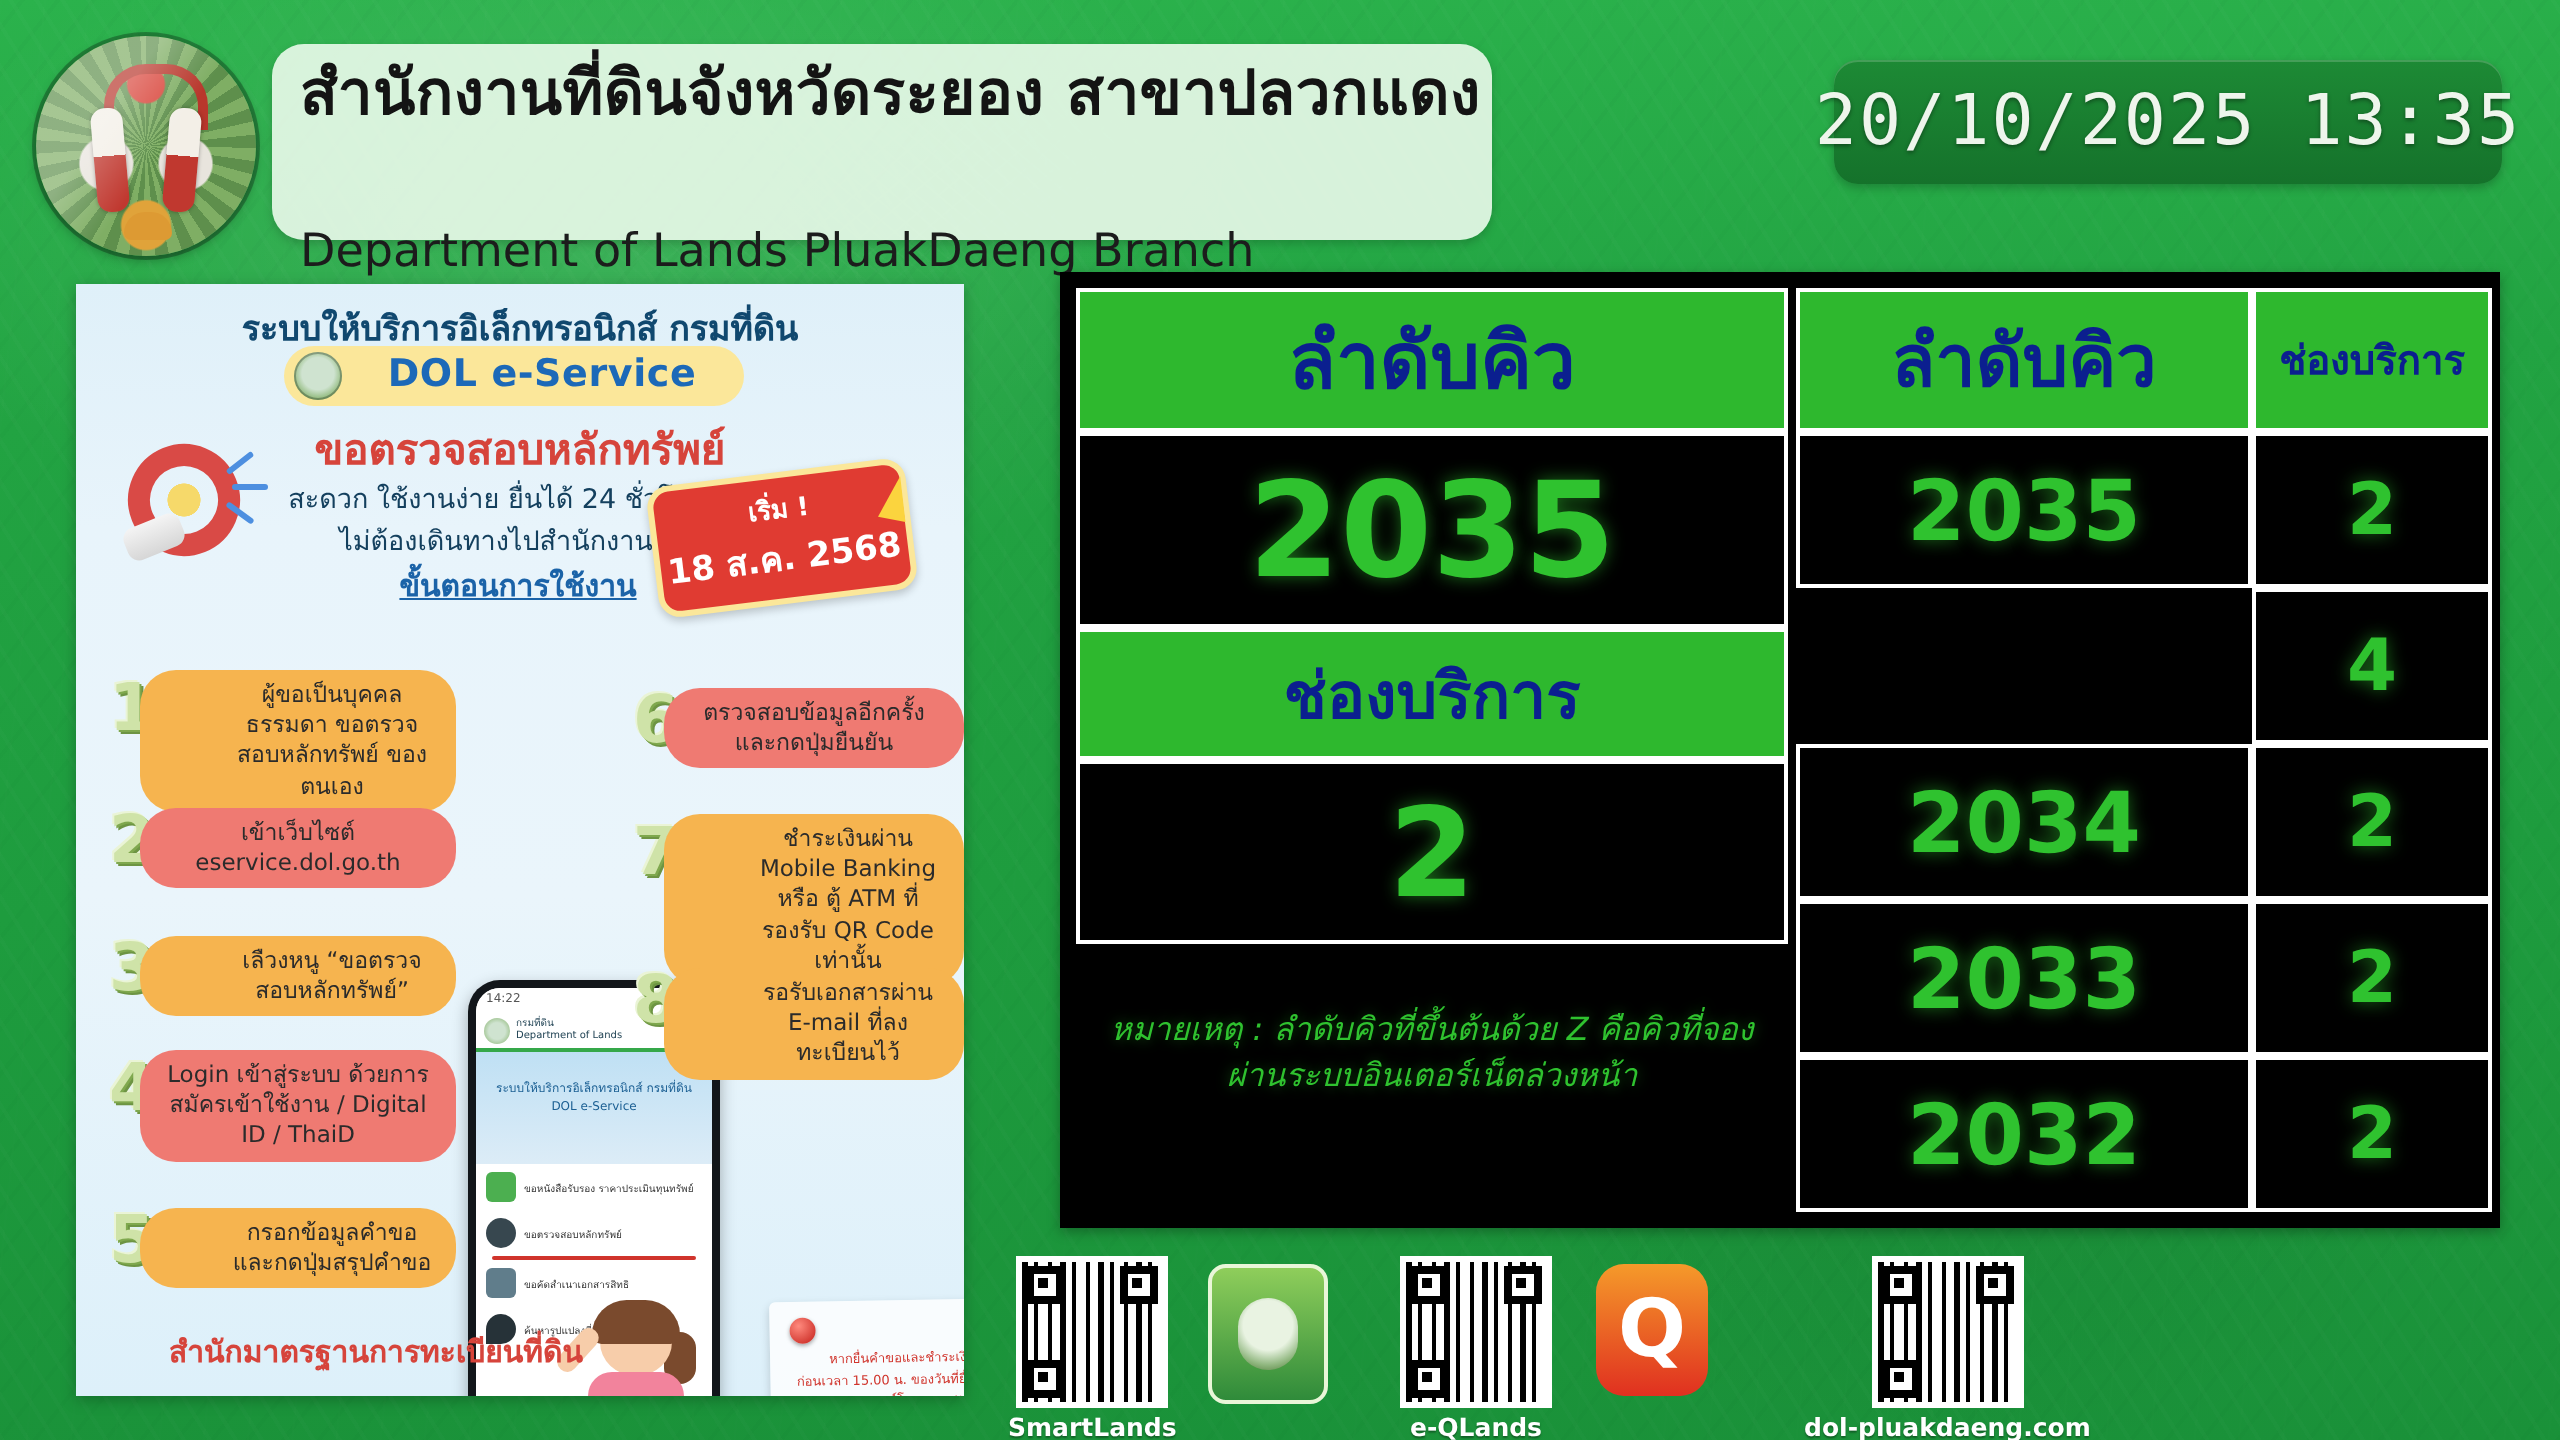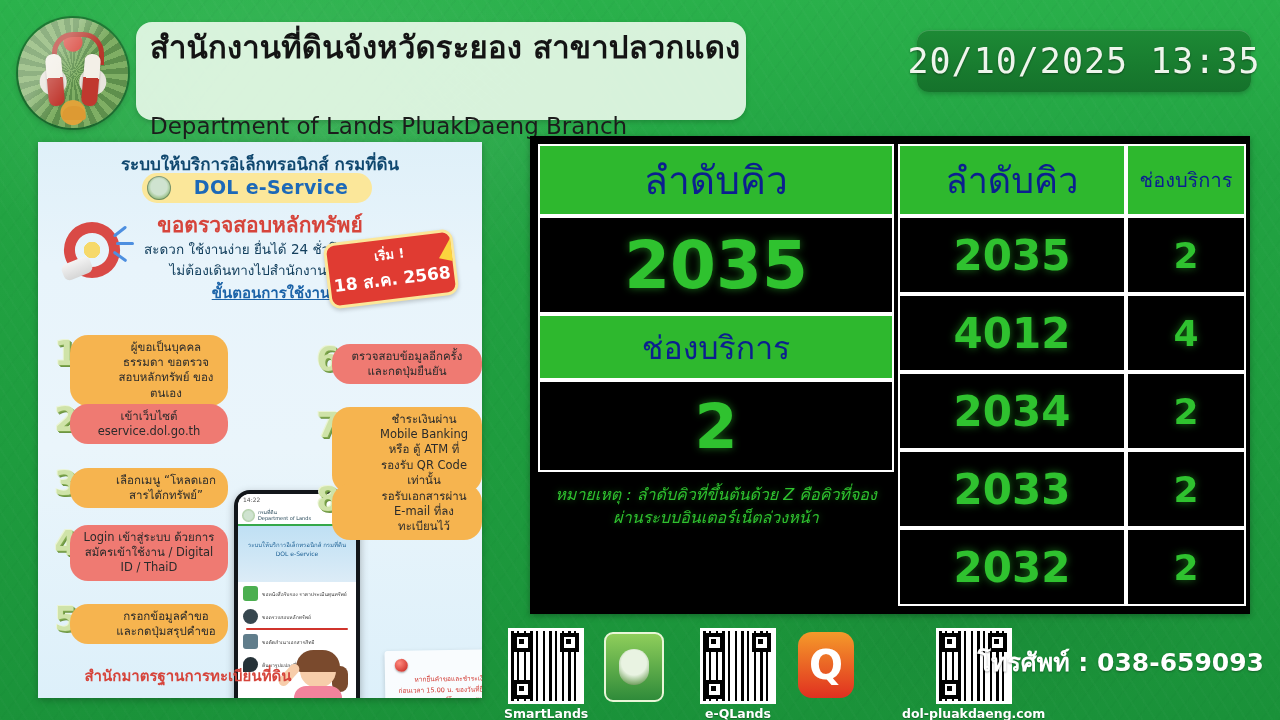--- a/index.html
+++ b/index.html
@@ -73,21 +73,21 @@
   .dolpill{position:absolute;left:104px;top:31px;width:230px;height:30px;border-radius:15px;background:#fbe79a;}
   .dolpill .ic{position:absolute;left:5px;top:3px;width:24px;height:24px;border-radius:50%;
     background:radial-gradient(circle at 50% 45%,#cfe3d0 0 45%,#7fae64 78%,#4d7a39 100%);
     box-shadow:0 0 0 1px rgba(0,0,0,.25) inset;}
   .dolpill .tx{position:absolute;left:34px;top:3px;width:190px;text-align:center;font-size:19px;font-weight:bold;
     color:#1c69b8;letter-spacing:.3px;}
   .p-sub{position:absolute;left:0;top:66px;width:444px;text-align:center;font-size:21px;font-weight:bold;color:#d6443b;}
   .p-l1,.p-l2{position:absolute;width:360px;left:30px;text-align:center;font-size:13.5px;color:#14405e;}
   .p-l1{top:96px;} .p-l2{top:117px;}
   .p-l3{position:absolute;left:0;top:139px;width:442px;text-align:center;font-size:15px;font-weight:bold;
-    color:#1b63a8;text-decoration:underline;padding-left:12px;}
+    color:#1b63a8;text-decoration:underline;}
   .megaphone{position:absolute;left:18px;top:76px;width:78px;height:70px;}
   .megaphone .horn{position:absolute;left:8px;top:4px;width:56px;height:56px;border-radius:50%;
     border:11px solid #d94a46;box-sizing:border-box;
     background:radial-gradient(circle at 50% 50%, #f6d96a 0 34%, rgba(246,217,106,0) 35%);
     transform:rotate(-22deg);}
   .megaphone .handle{position:absolute;left:6px;top:42px;width:30px;height:17px;border-radius:6px;
     background:linear-gradient(180deg,#f4f4f4,#d6d6d6);transform:rotate(-22deg);}
   .megaphone .ray{position:absolute;background:#4d8fe0;height:3px;border-radius:2px;}
   .r1{left:56px;top:12px;width:16px;transform:rotate(-38deg);}
   .r2{left:60px;top:24px;width:18px;}
@@ -136,28 +136,28 @@
   .pin{position:absolute;width:13px;height:13px;border-radius:50%;background:radial-gradient(circle at 35% 32%,#ff8a7e,#c41f19);
     box-shadow:0 1px 2px rgba(0,0,0,.35);}
   .pin.l{left:10px;top:8px;}
 
   
   #queue{position:absolute;left:530px;top:136px;width:720px;height:478px;background:#000;
     border:4px solid #000;box-sizing:border-box;box-shadow:0 2px 6px rgba(0,0,0,.3);}
   .qleft{position:absolute;left:4px;top:4px;width:356px;height:466px;}
   .qright{position:absolute;left:364px;top:4px;width:348px;height:466px;}
   .cellg{background:#2eb82e;border:2px solid #fff;box-sizing:border-box;display:flex;align-items:center;justify-content:center;
-    color:#0b1f8f;font-weight:normal;}
+    color:#0b1f8f;font-weight:bold;}
   .cellb{background:#000;border:2px solid #fff;box-sizing:border-box;display:flex;align-items:center;justify-content:center;
     color:#2fc22f;font-weight:bold;text-shadow:0 0 9px rgba(47,194,47,.55);}
   .qleft .h1{position:absolute;left:0;top:0;width:356px;height:72px;font-size:39px;}
   .qleft .v1{position:absolute;left:0;top:72px;width:356px;height:98px;font-size:66px;}
   .qleft .h2{position:absolute;left:0;top:170px;width:356px;height:66px;font-size:32px;}
   .qleft .v2{position:absolute;left:0;top:236px;width:356px;height:92px;font-size:62px;}
-  .qnote{position:absolute;left:6px;top:340px;width:344px;font-size:16px;line-height:1.42;color:#2fc22f;
+  .qnote{position:absolute;left:6px;top:360px;width:344px;font-size:16px;line-height:1.42;color:#2fc22f;
     font-style:italic;text-align:center;text-shadow:0 0 7px rgba(47,194,47,.45);}
   .qright .hq{position:absolute;left:0;top:0;width:228px;height:72px;font-size:36px;}
   .qright .hc{position:absolute;left:228px;top:0;width:120px;height:72px;font-size:20px;}
   .qright .rq{position:absolute;left:0;width:228px;height:78px;font-size:42px;}
   .qright .rc{position:absolute;left:228px;width:120px;height:78px;font-size:36px;}
 
   
   #footer{position:absolute;left:0;top:618px;width:1280px;height:102px;}
   .qrwrap{position:absolute;display:flex;flex-direction:column;align-items:center;}
   .qr{width:76px;height:76px;background:#fff;padding:3px;box-sizing:border-box;}
@@ -291,21 +291,21 @@
     <div class="step" style="left:10px;top:192px;width:180px;">
       <div class="num">1</div>
       <div class="pill or" style="width:158px;">ผู้ขอเป็นบุคคลธรรมดา ขอตรวจสอบหลักทรัพย์ ของตนเอง</div>
     </div>
     <div class="step" style="left:10px;top:258px;width:180px;">
       <div class="num">2</div>
       <div class="pill rd" style="width:158px;top:4px;">เข้าเว็บไซต์ eservice.dol.go.th</div>
     </div>
     <div class="step" style="left:10px;top:322px;width:180px;">
       <div class="num">3</div>
-      <div class="pill or" style="width:158px;top:4px;">เลือกเมนู “โหลดเอกสารไดักทรัพย์”</div>
+      <div class="pill or" style="width:158px;top:4px;">เลืวงหนู “ขอตรวจสอบหลักทรัพย์”</div>
     </div>
     <div class="step" style="left:10px;top:382px;width:180px;">
       <div class="num">4</div>
       <div class="pill rd" style="width:158px;">Login เข้าสู่ระบบ ด้วยการสมัครเข้าใช้งาน / Digital ID / ThaiD</div>
     </div>
     <div class="step" style="left:10px;top:458px;width:180px;">
       <div class="num">5</div>
       <div class="pill or" style="width:158px;top:4px;">กรอกข้อมูลคำขอ และกดปุ่มสรุปคำขอ</div>
     </div>
 
@@ -335,21 +335,20 @@
       <div class="qnote">หมายเหตุ : ลำดับคิวที่ขึ้นต้นด้วย Z คือคิวที่จองผ่านระบบอินเตอร์เน็ตล่วงหน้า</div>
     </div>
 
     <div class="qright">
       <div class="cellg hq">ลำดับคิว</div>
       <div class="cellg hc">ช่องบริการ</div>
 
       <div class="cellb rq" style="top:72px">2035</div>
       <div class="cellb rc" style="top:72px">2</div>
 
-      <div class="cellb rq" style="top:150px">4012</div>
       <div class="cellb rc" style="top:150px">4</div>
 
       <div class="cellb rq" style="top:228px">2034</div>
       <div class="cellb rc" style="top:228px">2</div>
 
       <div class="cellb rq" style="top:306px">2033</div>
       <div class="cellb rc" style="top:306px">2</div>
 
       <div class="cellb rq" style="top:384px">2032</div>
       <div class="cellb rc" style="top:384px">2</div>
@@ -385,15 +384,14 @@
     <div class="qrwrap" style="left:902px;top:10px;">
       <div class="qr" style="position:relative">
         <i></i>
         <div class="fp" style="left:5px;top:5px"></div>
         <div class="fp" style="right:5px;top:5px"></div>
         <div class="fp" style="left:5px;bottom:5px"></div>
       </div>
       <div class="qrlabel">dol-pluakdaeng.com</div>
     </div>
 
-    <div class="phoneno">โทรศัพท์ : 038-659093</div>
   </div>
 </div>
 
 </body></html>

